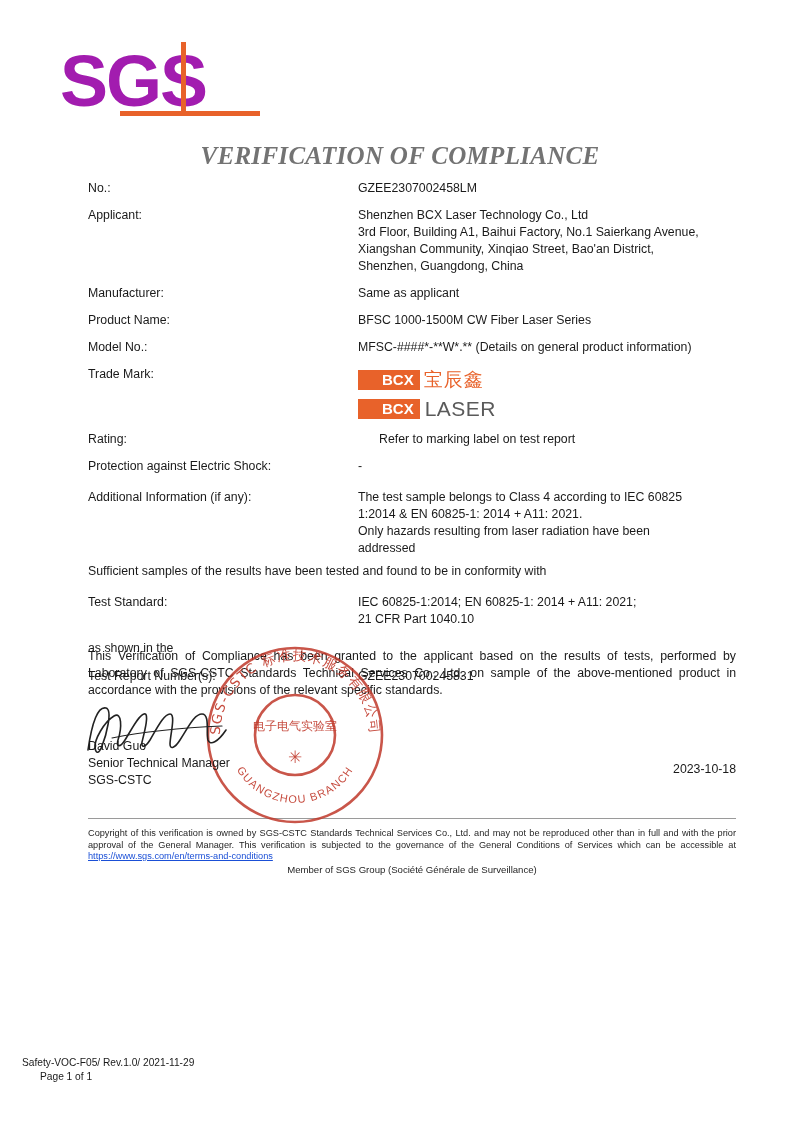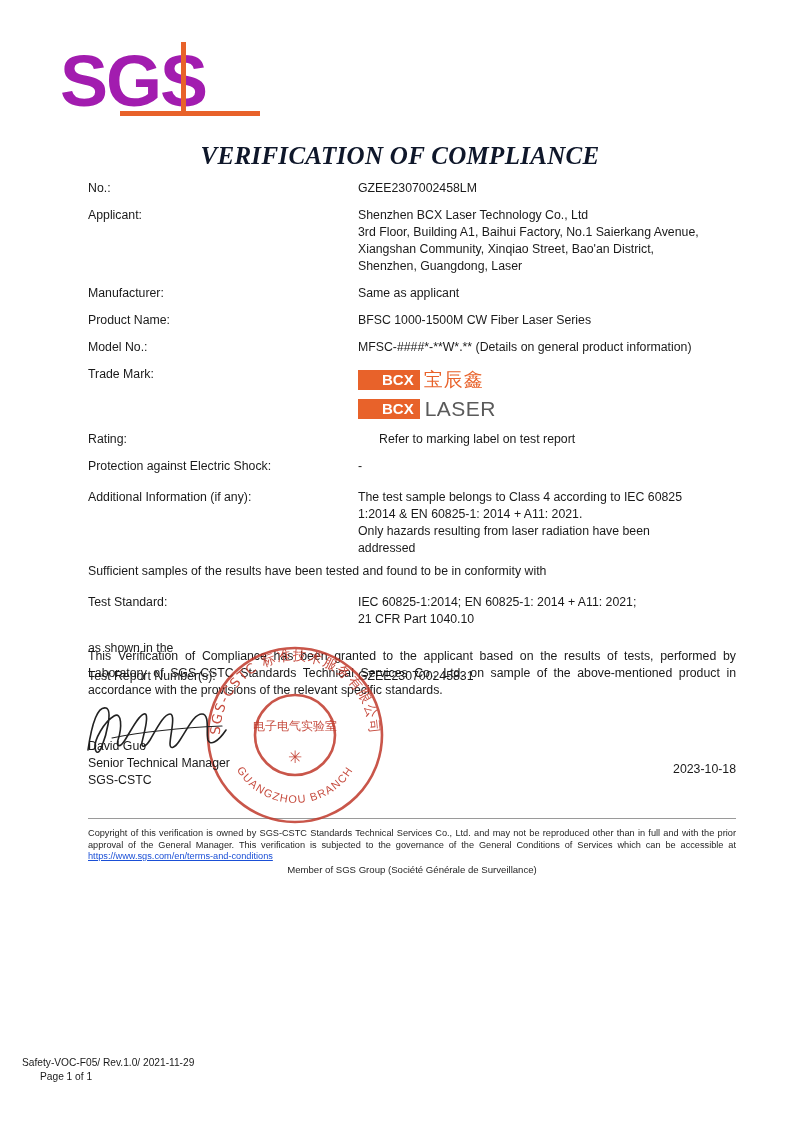--- a/index.html
+++ b/index.html
@@ -57,21 +57,21 @@
     position: absolute;
     top: 142px;
     left: 0;
     width: 800px;
     text-align: center;
     font-family: "Liberation Serif", serif;
     font-style: italic;
     font-weight: bold;
     font-size: 25px;
     letter-spacing: 0.3px;
-    color: #0f172a;
+    color: #737373;
   }
 
   
   .fields {
     position: absolute;
     left: 88px;
     top: 180px;
     width: 650px;
     font-size: 12.3px;
     line-height: 17px;
@@ -247,21 +247,21 @@
     <div class="label">No.:</div>
     <div class="value">GZEE2307002458LM</div>
   </div>
 
   <div class="row">
     <div class="label">Applicant:</div>
     <div class="value">
       <span class="line">Shenzhen BCX Laser Technology Co., Ltd</span>
       <span class="line">3rd Floor, Building A1, Baihui Factory, No.1 Saierkang Avenue,</span>
       <span class="line">Xiangshan Community, Xinqiao Street, Bao'an District,</span>
-      <span class="line">Shenzhen, Guangdong, Laser</span>
+      <span class="line">Shenzhen, Guangdong, China</span>
     </div>
   </div>
 
   <div class="row">
     <div class="label">Manufacturer:</div>
     <div class="value">Same as applicant</div>
   </div>
 
   <div class="row">
     <div class="label">Product Name:</div>

